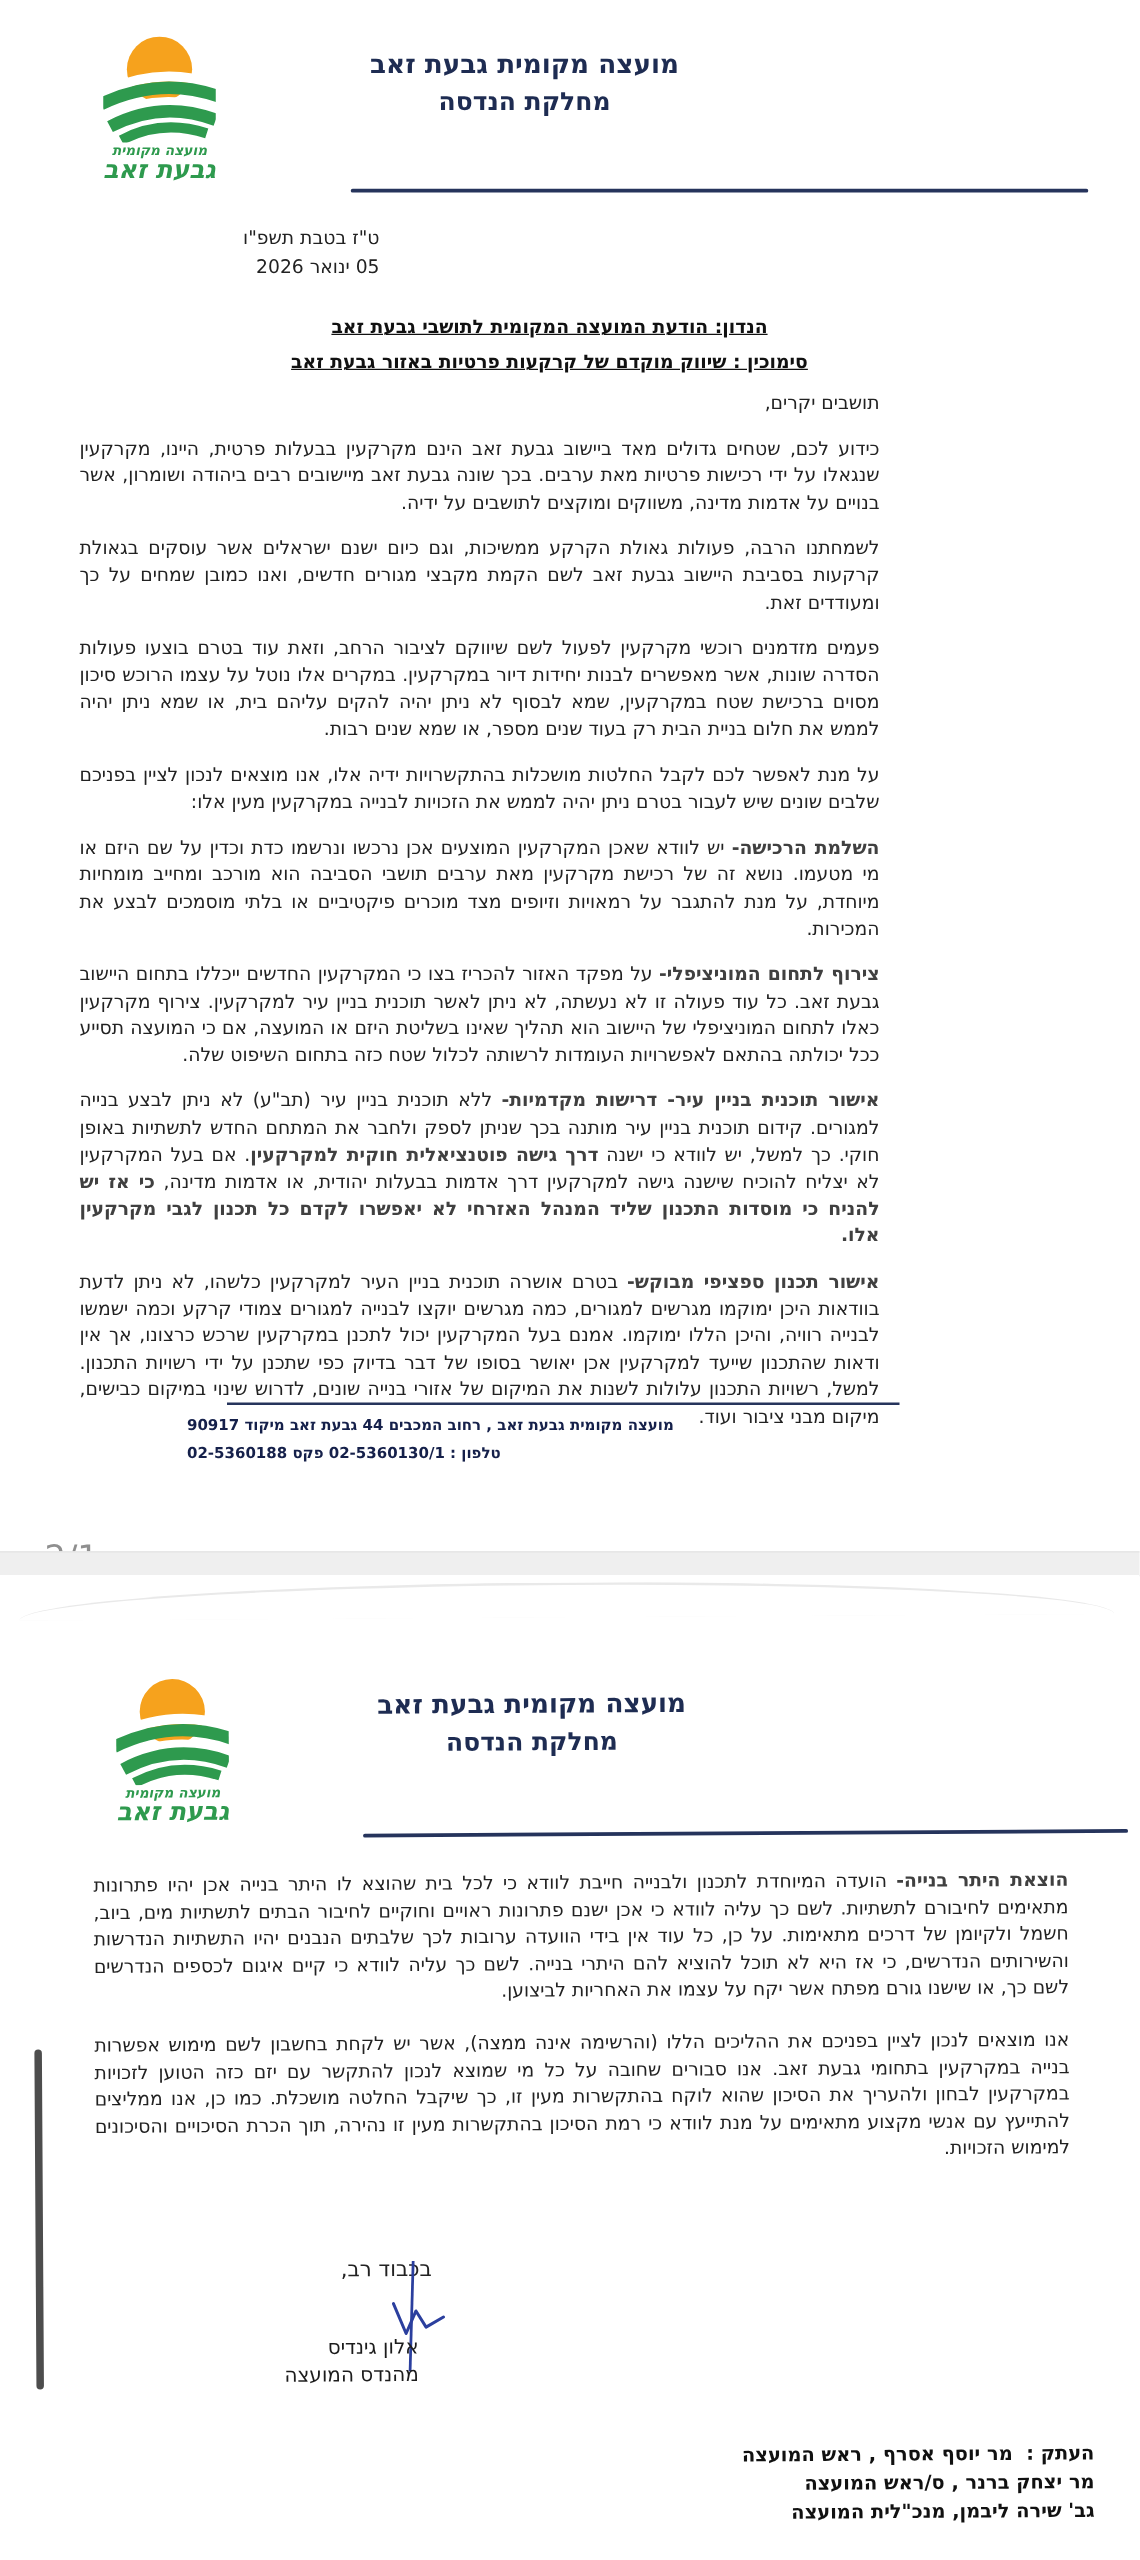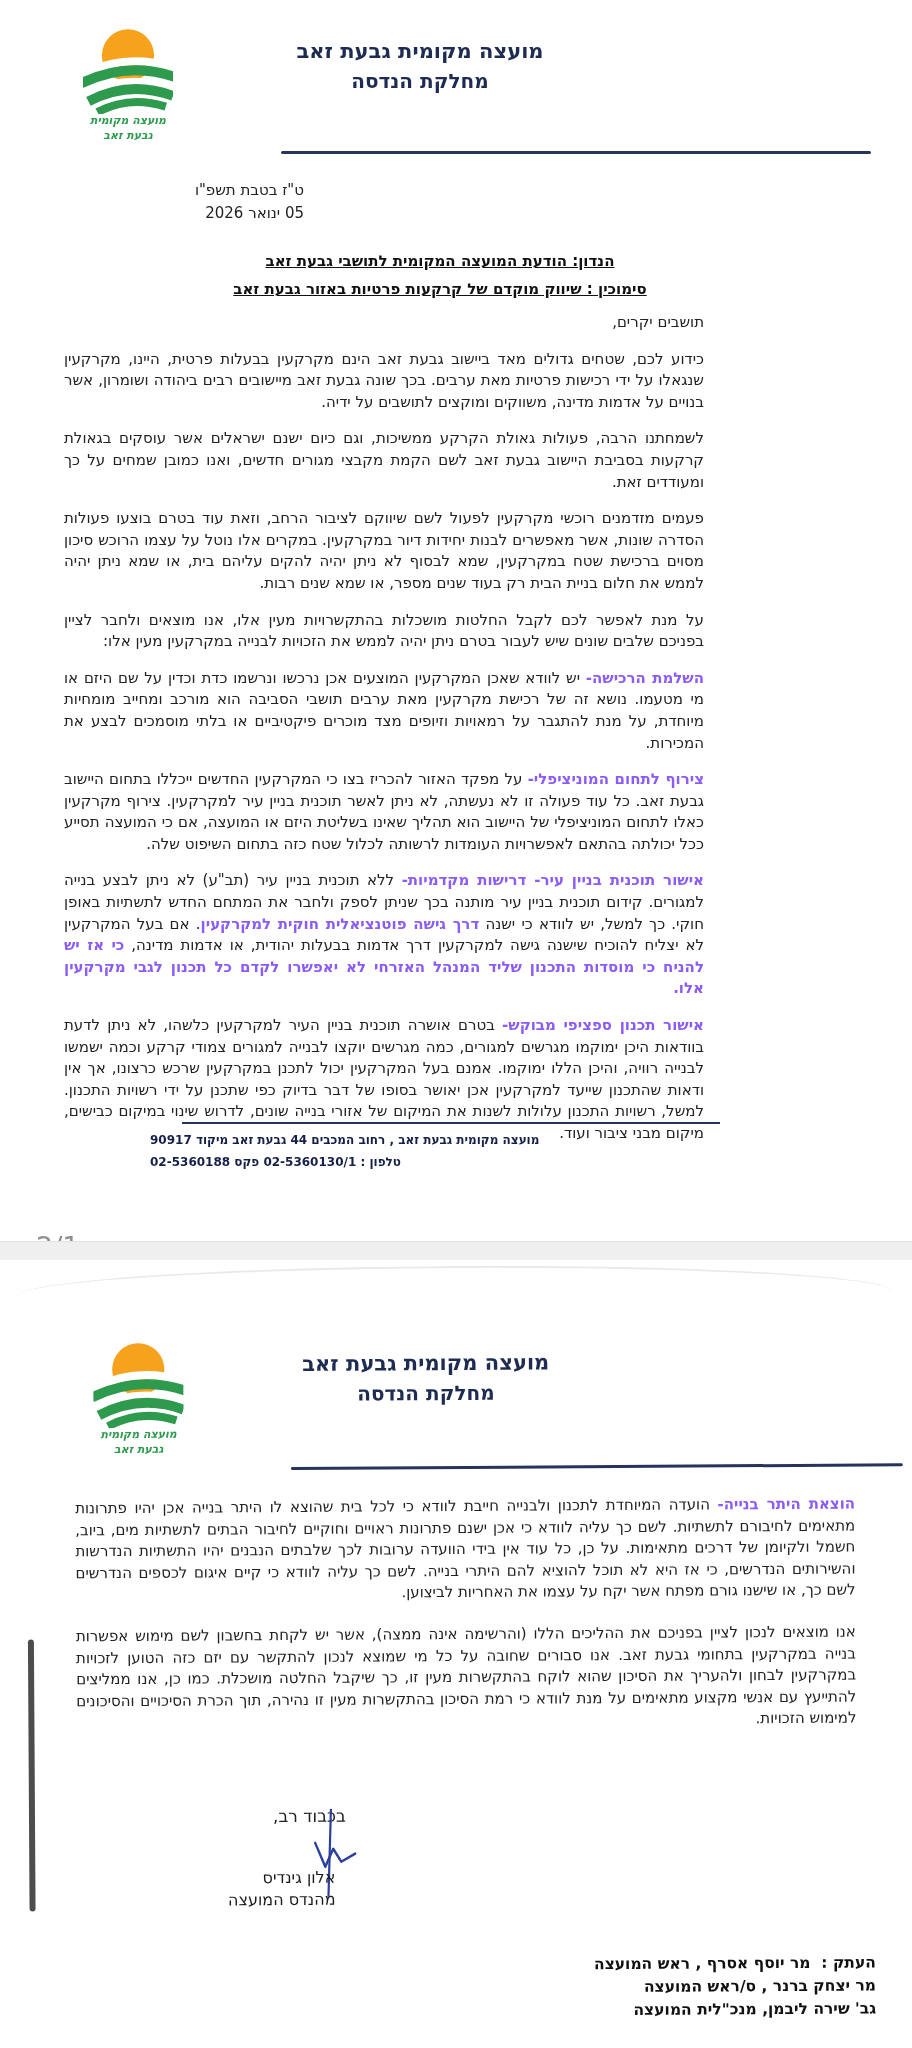--- a/index.html
+++ b/index.html
@@ -3,21 +3,21 @@
 <meta charset="utf-8">
 <style>
   html,body{margin:0;padding:0;background:#ffffff;}
   #screen{position:relative;width:912px;height:2048px;overflow:hidden;
           font-family:"DejaVu Sans",sans-serif;color:#1f1f1f;direction:rtl;}
   .page{position:absolute;left:0;width:912px;background:#fff;}
   
   .logo{position:absolute;width:96px;text-align:center;font-style:italic;}
   .logo svg{display:block;margin:0 auto;}
   .logo-cap1{font-size:11px;font-weight:700;color:#2e9a4e;line-height:13px;}
-  .logo-cap2{font-size:11px;font-weight:800;color:#2e9a4e;line-height:17px;}
+  .logo-cap2{font-size:20px;font-weight:800;color:#2e9a4e;line-height:17px;}
   .hdr-title{position:absolute;text-align:center;color:#1e2c52;font-weight:800;}
   .hdr-title .t1{font-size:21px;line-height:30px;}
   .hdr-title .t2{font-size:20px;line-height:30px;}
   .hdr-rule{position:absolute;height:3px;background:#26345c;border-radius:2px;}
   
   .date-block{position:absolute;left:auto;right:690px;top:179px;width:220px;
               font-size:15px;line-height:23px;color:#222;text-align:right;}
   
   .date-block{right:auto;left:84px;}
   .subject{position:absolute;left:90px;top:247px;width:700px;text-align:center;
@@ -43,21 +43,21 @@
   .scan-bar{position:absolute;left:28px;top:377px;width:6px;height:272px;background:#4d4d4d;border-radius:3px;}
   #body2{left:76px;top:236px;width:780px;}
   #body2 p{margin:0 0 20px 0;}
   .closing{position:absolute;left:272px;top:545px;font-size:17px;color:#222;}
   .sig{position:absolute;left:292px;top:548px;}
   .sig-name{position:absolute;left:204px;top:606px;width:130px;
             font-size:16px;line-height:22px;color:#1c1c1c;}
   .copies{position:absolute;right:38px;top:694px;text-align:right;font-weight:800;
           font-size:15.5px;line-height:23px;color:#111;}
   .copies .indent{margin-left:0;margin-right:0;padding-left:26px;}
-  b.lead{font-weight:800;color:#8b5cf6;}
+  b.lead{font-weight:800;color:#404040;}
 </style>
 </head>
 <body>
 
 <div id="screen">
 
   <div class="page" id="page1" style="top:0;height:1240px;">
 
     <div class="logo" style="left:80px;top:22px;">
       <svg width="90" height="92" viewBox="0 0 100 100">
@@ -86,21 +86,21 @@
     <div class="subject">
       <div class="u">הנדון: הודעת המועצה המקומית לתושבי גבעת זאב</div>
       <div class="u">סימוכין : שיווק מוקדם של קרקעות פרטיות באזור גבעת זאב</div>
     </div>
 
     <div class="body-col" id="body1">
       <p class="salut">תושבים יקרים,</p>
       <p>כידוע לכם, שטחים גדולים מאד ביישוב גבעת זאב הינם מקרקעין בבעלות פרטית, היינו, מקרקעין שנגאלו על ידי רכישות פרטיות מאת ערבים. בכך שונה גבעת זאב מיישובים רבים ביהודה ושומרון, אשר בנויים על אדמות מדינה, משווקים ומוקצים לתושבים על ידיה.</p>
       <p>לשמחתנו הרבה, פעולות גאולת הקרקע ממשיכות, וגם כיום ישנם ישראלים אשר עוסקים בגאולת קרקעות בסביבת היישוב גבעת זאב לשם הקמת מקבצי מגורים חדשים, ואנו כמובן שמחים על כך ומעודדים זאת.</p>
       <p>פעמים מזדמנים רוכשי מקרקעין לפעול לשם שיווקם לציבור הרחב, וזאת עוד בטרם בוצעו פעולות הסדרה שונות, אשר מאפשרים לבנות יחידות דיור במקרקעין. במקרים אלו נוטל על עצמו הרוכש סיכון מסוים ברכישת שטח במקרקעין, שמא לבסוף לא ניתן יהיה להקים עליהם בית, או שמא ניתן יהיה לממש את חלום בניית הבית רק בעוד שנים מספר, או שמא שנים רבות.</p>
-      <p>על מנת לאפשר לכם לקבל החלטות מושכלות בהתקשרויות מעין אלו, אנו מוצאים ולחבר לציין בפניכם שלבים שונים שיש לעבור בטרם ניתן יהיה לממש את הזכויות לבנייה במקרקעין מעין אלו:</p>
+      <p>על מנת לאפשר לכם לקבל החלטות מושכלות בהתקשרויות ידיה אלו, אנו מוצאים לנכון לציין בפניכם שלבים שונים שיש לעבור בטרם ניתן יהיה לממש את הזכויות לבנייה במקרקעין מעין אלו:</p>
 
       <p><b class="lead">השלמת הרכישה-</b><span> יש לוודא שאכן המקרקעין המוצעים אכן נרכשו ונרשמו כדת וכדין על שם היזם או מי מטעמו. נושא זה של רכישת מקרקעין מאת ערבים תושבי הסביבה הוא מורכב ומחייב מומחיות מיוחדת, על מנת להתגבר על רמאויות וזיופים מצד מוכרים פיקטיביים או בלתי מוסמכים לבצע את המכירות.</span></p>
 
       <p><b class="lead">צירוף לתחום המוניציפלי-</b><span> על מפקד האזור להכריז בצו כי המקרקעין החדשים ייכללו בתחום היישוב גבעת זאב. כל עוד פעולה זו לא נעשתה, לא ניתן לאשר תוכנית בניין עיר למקרקעין. צירוף מקרקעין כאלו לתחום המוניציפלי של היישוב הוא תהליך שאינו בשליטת היזם או המועצה, אם כי המועצה תסייע ככל יכולתה בהתאם לאפשרויות העומדות לרשותה לכלול שטח כזה בתחום השיפוט שלה.</span></p>
 
       <p><b class="lead">אישור תוכנית בניין עיר- דרישות מקדמיות-</b><span> ללא תוכנית בניין עיר (תב"ע) לא ניתן לבצע בנייה למגורים. קידום תוכנית בניין עיר מותנה בכך שניתן לספק ולחבר את המתחם החדש לתשתיות באופן חוקי. כך למשל, יש לוודא כי ישנה </span><b class="lead">דרך גישה פוטנציאלית חוקית למקרקעין</b><span>. אם בעל המקרקעין לא יצליח להוכיח שישנה גישה למקרקעין דרך אדמות בבעלות יהודית, או אדמות מדינה, </span><b class="lead">כי אז יש להניח כי מוסדות התכנון שליד המנהל האזרחי לא יאפשרו לקדם כל תכנון לגבי מקרקעין אלו.</b></p>
 
       <p><b class="lead">אישור תכנון ספציפי מבוקש-</b><span> בטרם אושרה תוכנית בניין העיר למקרקעין כלשהו, לא ניתן לדעת בוודאות היכן ימוקמו מגרשים למגורים, כמה מגרשים יוקצו לבנייה למגורים צמודי קרקע וכמה ישמשו לבנייה רוויה, והיכן הללו ימוקמו. אמנם בעל המקרקעין יכול לתכנן במקרקעין שרכש כרצונו, אך אין ודאות שהתכנון שייעד למקרקעין אכן יאושר בסופו של דבר בדיוק כפי שתכנן על ידי רשויות התכנון. למשל, רשויות התכנון עלולות לשנות את המיקום של אזורי בנייה שונים, לדרוש שינוי במיקום כבישים, מיקום מבני ציבור ועוד.</span></p>
     </div>
 

